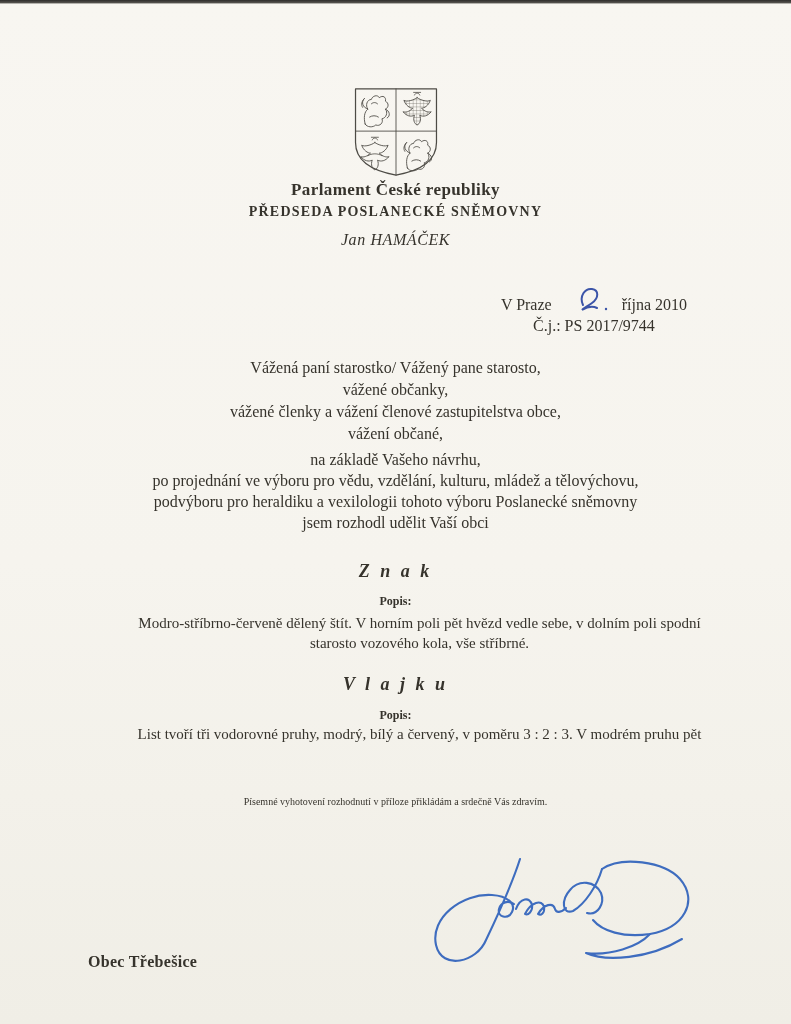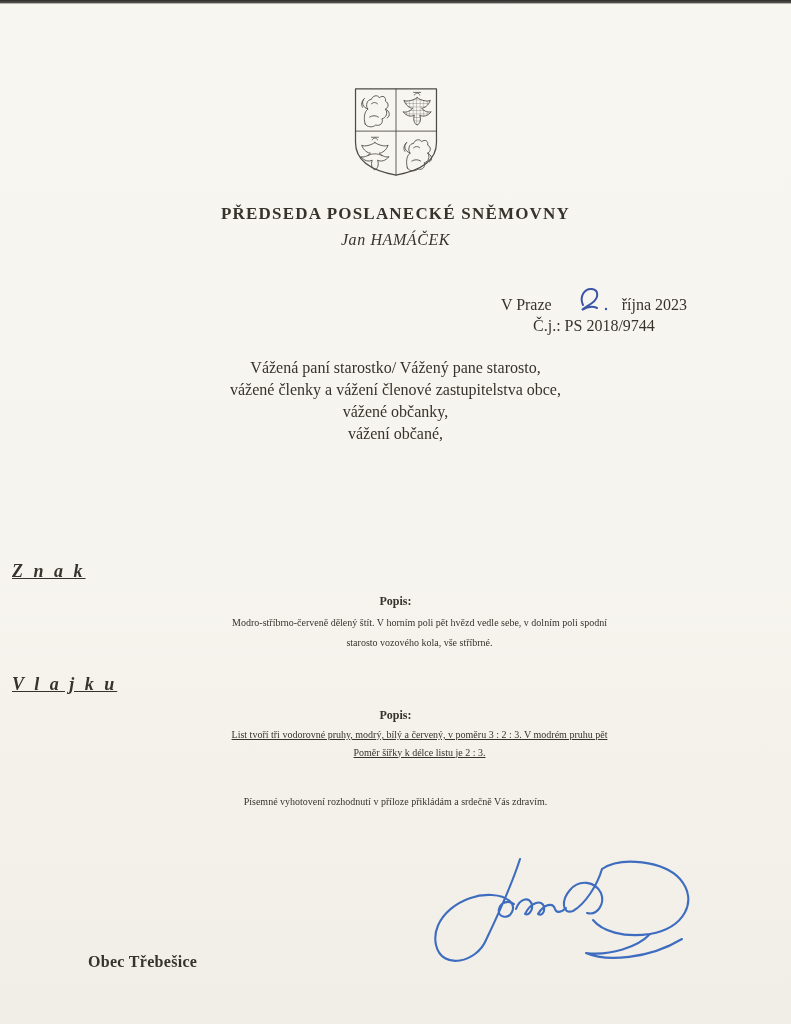--- a/index.html
+++ b/index.html
@@ -17,48 +17,48 @@
   }
   .scan-edge {
     position: absolute; top: 0; left: 0; right: 0; height: 4px;
     background: linear-gradient(180deg, #2e2d2b 0%, #55534e 70%, rgba(85,83,78,0) 100%);
   }
   .emblem {
     position: absolute; top: 86px; left: 50%; transform: translateX(-50%);
   }
   .centerline { position: absolute; left: 0; right: 0; text-align: center; }
   .org       { top: 180px; font-size: 17px; font-weight: bold; letter-spacing: .4px; }
-  .office    { top: 204px; font-size: 17px; font-weight: bold; letter-spacing: 1.2px; }
+  .office    { top: 204px; font-size: 14px; font-weight: bold; letter-spacing: 1.2px; }
   .signatory { top: 231px; font-size: 16px; font-weight: normal; font-style: italic; letter-spacing: .6px; }
   .dateline {
     position: absolute; top: 280px; right: 104px; text-align: center;
     font-size: 16px;
   }
   .dateline .row1 { display: flex; align-items: flex-end; justify-content: flex-end; }
   .dateline .place { margin-right: 22px; }
   .dateline .handwritten { margin-right: 8px; position: relative; top: 4px; }
   .dateline .row2 { margin-top: 3px; }
   .block { position: absolute; left: 0; right: 0; text-align: center; font-size: 16px; }
   .salutation { top: 357px; line-height: 22px; }
   .bodytext   { top: 449px; line-height: 21px; }
   .sec-title {
-    position: absolute; left: 12px; right: 0; text-align: left;
-    font-size: 18px; font-weight: bold; font-style: italic; letter-spacing: 3px; text-decoration: underline;
+    position: absolute; left: 0; right: 0; text-align: center;
+    font-size: 18px; font-weight: bold; font-style: italic; letter-spacing: 3px;
   }
   .znak-title   { top: 561px; }
   .vlajka-title { top: 674px; }
   .popis {
     position: absolute; left: 0; right: 0; text-align: center;
     font-size: 12px; font-weight: bold;
   }
   .znak-popis   { top: 594px; }
   .vlajka-popis { top: 708px; }
-  .desc { position: absolute; left: 0; right: 0; text-align: center; font-size: 10px; padding-left: 48px; }
+  .desc { position: absolute; left: 0; right: 0; text-align: center; font-size: 15px; padding-left: 48px; }
   .znak-desc   { top: 613px; line-height: 20px; }
-  .vlajka-desc { top: 726px; line-height: 17.5px; text-decoration: underline; }
+  .vlajka-desc { top: 726px; line-height: 17.5px; }
   .closing { position: absolute; top: 796px; left: 0; right: 0; text-align: center; font-size: 10px; }
   .signature { position: absolute; top: 843px; left: 416px; }
   .recipient {
     position: absolute; top: 953px; left: 88px;
     font-size: 16px; font-weight: bold; letter-spacing: .3px; text-align: right;
   }
 </style>
 </head>
 <body>
 
@@ -96,57 +96,63 @@
 
       <g transform="translate(5,54)">
         <use href="#eagle"></use>
         <path d="M13 25 C17 22 25 22 29 25" stroke-width="0.9"></path>
       </g>
 
       <use href="#lion" transform="translate(53,53)"></use>
     </svg>
   </div>
 
+  <div class="centerline org">Parlament České republiky</div>
   <div class="centerline office">PŘEDSEDA POSLANECKÉ SNĚMOVNY</div>
   <div class="centerline signatory">Jan HAMÁČEK</div>
 
   <div class="dateline">
     <div class="row1">
       <span class="place">V Praze</span>
       <span class="handwritten" title="2.">
         <svg width="40" height="30" viewBox="0 0 40 30" fill="none" stroke="#3c55a8" stroke-width="2" stroke-linecap="round">
           <path d="M9 21 C5 12 11 4 18 5 C25 6 25 14 18 19 C14 22 10 24 8 26 C13 23 19 22 23 24"></path>
           <circle cx="32" cy="25" r="1.2" fill="#3c55a8" stroke="none"></circle>
         </svg>
       </span>
-      <span>října 2023</span>
+      <span>října 2010</span>
     </div>
-    <div class="row2">Č.j.: PS 2018/9744</div>
+    <div class="row2">Č.j.: PS 2017/9744</div>
   </div>
 
   <div class="block salutation">
     <div>Vážená paní starostko/ Vážený pane starosto,</div>
+    <div>vážené občanky,</div>
     <div>vážené členky a vážení členové zastupitelstva obce,</div>
-    <div>vážené občanky,</div>
     <div>vážení občané,</div>
   </div>
 
+  <div class="block bodytext">
+    <div>na základě Vašeho návrhu,</div>
+    <div>po projednání ve výboru pro vědu, vzdělání, kulturu, mládež a tělovýchovu,</div>
+    <div>podvýboru pro heraldiku a vexilologii tohoto výboru Poslanecké sněmovny</div>
+    <div>jsem rozhodl udělit Vaší obci</div>
+  </div>
 
   <div class="sec-title znak-title">Z n a k</div>
   <div class="popis znak-popis">Popis:</div>
   <div class="desc znak-desc">
     <div>Modro-stříbrno-červeně dělený štít. V horním poli pět hvězd vedle sebe, v dolním poli spodní</div>
     <div>starosto vozového kola, vše stříbrné.</div>
   </div>
 
   <div class="sec-title vlajka-title">V l a j k u</div>
   <div class="popis vlajka-popis">Popis:</div>
   <div class="desc vlajka-desc">
     <div>List tvoří tři vodorovné pruhy, modrý, bílý a červený, v poměru 3 : 2 : 3. V modrém pruhu pět</div>
-    <div>Poměr šířky k délce listu je 2 : 3.</div>
   </div>
 
   <div class="closing">Písemné vyhotovení rozhodnutí v příloze přikládám a srdečně Vás zdravím.</div>
 
   <div class="signature">
     <svg width="300" height="128" viewBox="0 0 300 128" fill="none" stroke="#3566bd" stroke-width="2.1" stroke-linecap="round" stroke-linejoin="round" opacity="0.95">
       <path d="M104 16 C97 38 80 76 70 97 C61 119 26 128 20 102 C14 75 46 50 76 52 C92 53 100 61 96 69 C92 77 81 74 83 66 C85 59 92 57 98 61"></path>
       <path d="M100 66 C104 55 114 53 116 62 C117 68 112 73 109 71 C115 59 126 56 128 64 C129 70 125 73 122 71 C128 61 137 59 139 66 C140 70 145 70 150 65"></path>
       <path d="M186 26 C181 43 169 61 157 68 C146 72 145 57 154 47 C163 36 179 38 185 50 C189 60 182 73 171 70"></path>
       <path d="M186 26 C205 13 248 18 264 36 C283 58 268 85 234 91 C207 95 186 88 177 77"></path>

